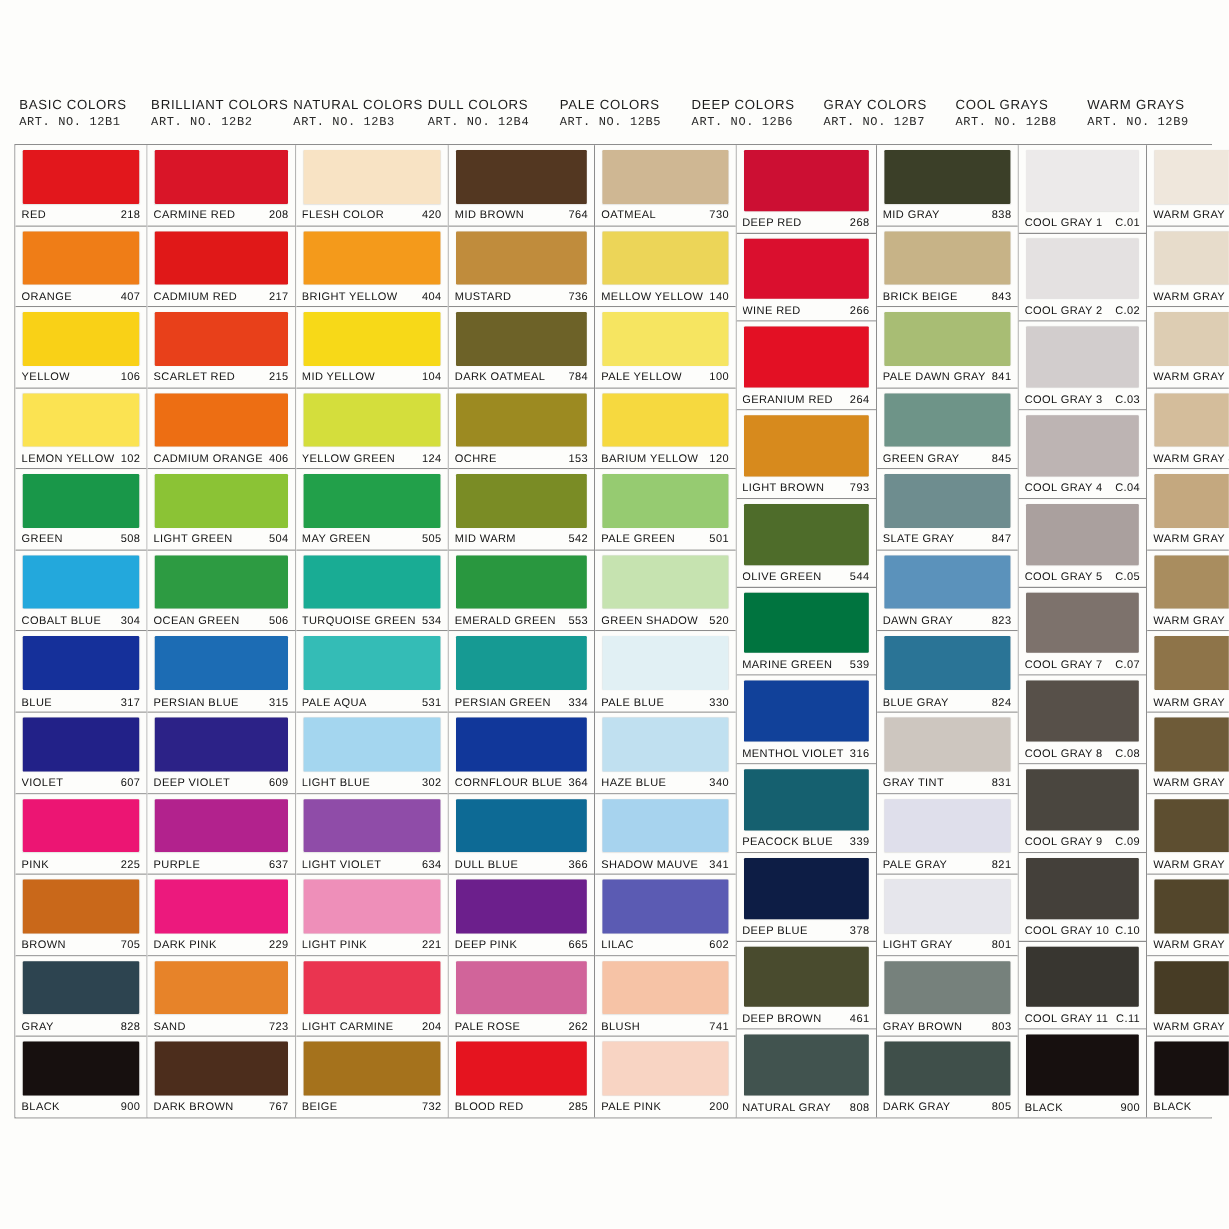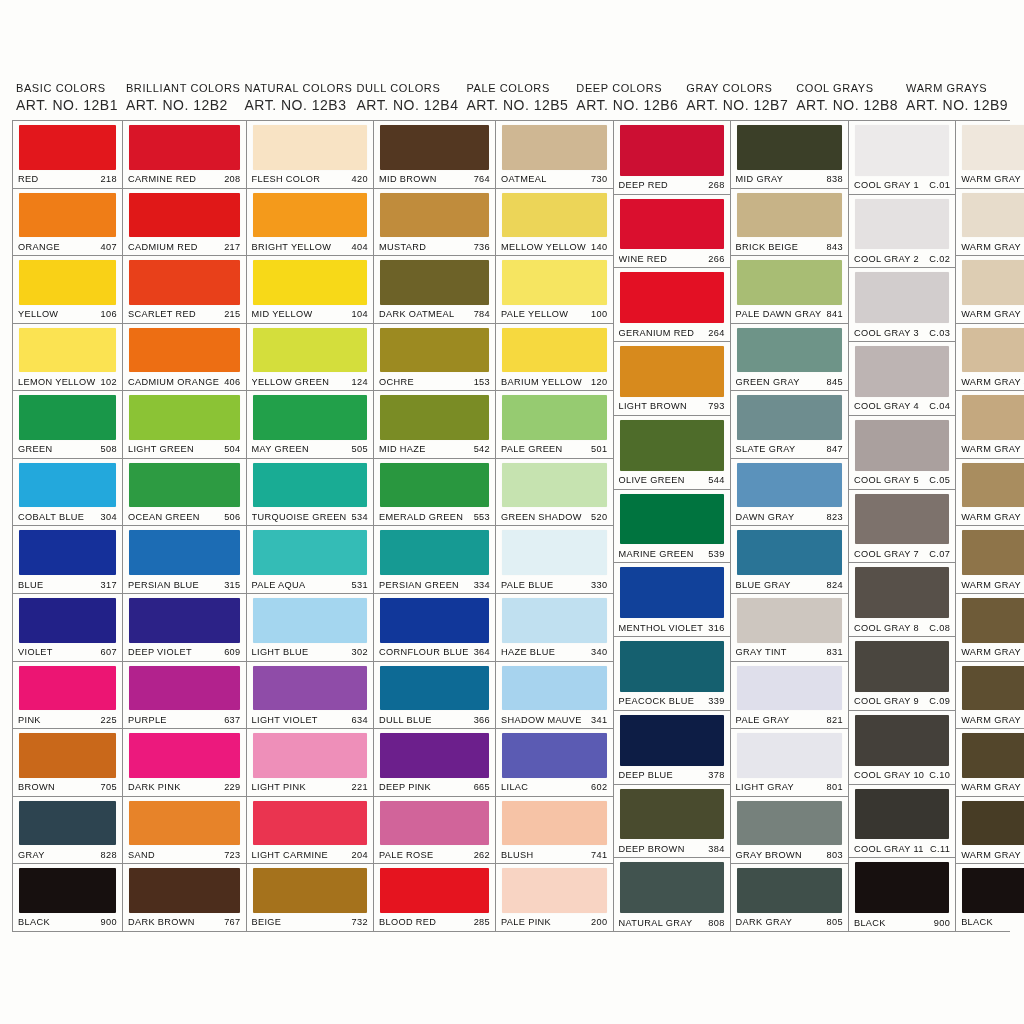--- a/index.html
+++ b/index.html
@@ -31,25 +31,26 @@
     padding-left: 4px;
   }
   .col-header .title {
     font-size: 11px;
     letter-spacing: 0.6px;
     color: #1b1b1b;
     white-space: nowrap;
     font-weight: 400;
   }
   .col-header .artno {
-    font-size: 14px;
+    font-size: 10px;
     letter-spacing: 0.5px;
     color: #2a2a2a;
     margin-top: 3px;
     white-space: nowrap;
+    font-family: Liberation Mono, monospace;
   }
   .grid {
     position: absolute;
     left: 12px;
     top: 120px;
     width: 998px;
     height: 812px;
     display: flex;
     background: #ffffff;
     border: 1px solid #8d8d8d;
@@ -424,21 +425,21 @@
         <div class="cell">
           <div class="swatch" style="background: rgb(156, 138, 33);"></div>
           <div class="cell-label">
             <span class="cell-name">OCHRE</span>
             <span class="cell-code">153</span>
           </div>
         </div>
         <div class="cell">
           <div class="swatch" style="background: rgb(122, 140, 37);"></div>
           <div class="cell-label">
-            <span class="cell-name">MID HAZE</span>
+            <span class="cell-name">MID WARM</span>
             <span class="cell-code">542</span>
           </div>
         </div>
         <div class="cell">
           <div class="swatch" style="background: rgb(41, 151, 63);"></div>
           <div class="cell-label">
             <span class="cell-name">EMERALD GREEN</span>
             <span class="cell-code">553</span>
           </div>
         </div>
@@ -632,21 +633,21 @@
           <div class="swatch" style="background: rgb(13, 29, 69);"></div>
           <div class="cell-label">
             <span class="cell-name">DEEP BLUE</span>
             <span class="cell-code">378</span>
           </div>
         </div>
         <div class="cell">
           <div class="swatch" style="background: rgb(73, 75, 46);"></div>
           <div class="cell-label">
             <span class="cell-name">DEEP BROWN</span>
-            <span class="cell-code">384</span>
+            <span class="cell-code">461</span>
           </div>
         </div>
         <div class="cell">
           <div class="swatch" style="background: rgb(65, 83, 79);"></div>
           <div class="cell-label">
             <span class="cell-name">NATURAL GRAY</span>
             <span class="cell-code">808</span>
           </div>
         </div>
       </div>

